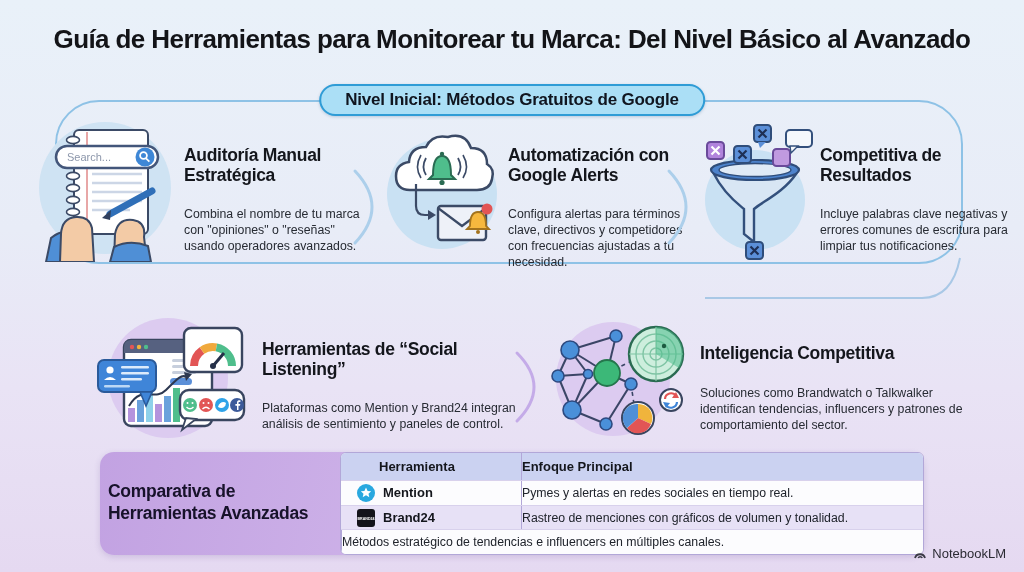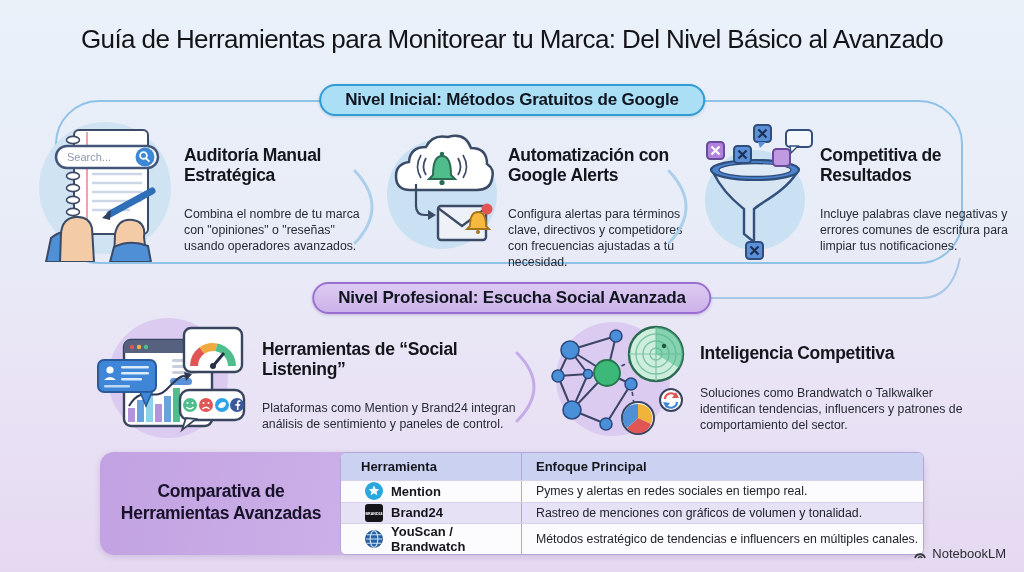--- a/index.html
+++ b/index.html
@@ -4,21 +4,21 @@
 <style>
   * { margin:0; padding:0; box-sizing:border-box; }
   html,body { width:1024px; height:572px; }
   body { font-family:"Liberation Sans", sans-serif; }
   .canvas {
     position:relative; width:1024px; height:572px; overflow:hidden;
     background:linear-gradient(180deg,#e9f1f9 0%, #e8ecf7 40%, #e9e3f5 68%, #e5d9f1 100%);
   }
   .page-title {
     position:absolute; top:24px; left:0; width:100%; text-align:center;
-    font-size:26px; font-weight:400; letter-spacing:-0.6px; color:#131418;
+    font-size:26px; font-weight:700; letter-spacing:-0.6px; color:#131418;
   }
   .s1-frame {
     position:absolute; left:55px; top:100px; width:908px; height:164px;
     border:2px solid #8ec2e6; border-radius:44px; z-index:1;
   }
   .badge {
     position:absolute; left:50%; transform:translateX(-50%);
     padding:4px 24px; border-radius:20px; font-size:17px; font-weight:700;
     letter-spacing:-0.2px; color:#10151f; white-space:nowrap; z-index:3;
   }
@@ -29,34 +29,34 @@
   .txt { position:absolute; z-index:2; }
   .item-title { font-size:17.5px; font-weight:700; line-height:1.12; letter-spacing:-0.3px; color:#14161c; }
   .item-desc  { margin-top:22px; font-size:12.3px; line-height:1.3; color:#272b33; }
   .chev { position:absolute; z-index:2; }
   .cmp-panel {
     position:absolute; left:100px; top:452px; width:824px; height:103px; border-radius:14px;
     background:linear-gradient(100deg,#c2a2e2 0%, #cfb4e9 42%, #e3d4f4 100%);
     box-shadow:0 2px 6px rgba(90,60,140,.18); z-index:2;
   }
   .cmp-label {
-    position:absolute; left:108px; top:481px; width:226px; text-align:center;
+    position:absolute; left:108px; top:481px; width:226px; text-align:left;
     font-size:17.5px; font-weight:700; line-height:1.25; letter-spacing:-0.3px; color:#17122a; z-index:3;
   }
   .cmp-table {
     position:absolute; left:340px; top:452px; width:584px; height:103px;
     background:#fcfcfe; border:1.5px solid #b2a7d8; border-radius:6px; overflow:hidden;
     display:flex; flex-direction:column; z-index:3;
   }
   .tbl-header { display:flex; height:27px; background:#cbd2f1; font-size:13px; font-weight:700; color:#14161c; align-items:center; }
   .tbl-row { flex:1; display:flex; align-items:center; font-size:12.3px; color:#20242c; border-top:1px solid #d8d1ec; background:#fcfcfe; }
   .tbl-row.alt { background:#e7e1f6; }
-  .col-tool { width:180px; display:flex; align-items:center; gap:8px; padding-left:24px; font-size:13px; font-weight:700; color:#14161c; }
-  .hdr-tool { width:180px; padding-left:20px; }
-  .col-focus { flex:1; padding-left:14px; border-left:1.5px solid #b2a7d8; align-self:stretch; display:flex; align-items:center; }
+  .col-tool { width:180px; display:flex; align-items:center; gap:8px; padding-left:16px; font-size:13px; font-weight:700; color:#14161c; }
+  .hdr-tool { width:180px; padding-left:38px; }
+  .col-focus { flex:1; border-left:1.5px solid #b2a7d8; align-self:stretch; display:flex; align-items:center; }
   .logo-chip { width:18px; height:18px; flex:0 0 18px; }
   .watermark { position:absolute; right:18px; top:546px; display:flex; align-items:center; gap:5px; font-size:13px; font-weight:500; color:#2b2b33; z-index:4; }
 </style>
 </head>
 <body>
 
 <div class="canvas">
 
   <div class="page-title">Guía de Herramientas para Monitorear tu Marca: Del Nivel Básico al Avanzado</div>
 
@@ -172,21 +172,20 @@
         <path d="M56.5,126.5 l8,8 M64.5,126.5 l-8,8" stroke="#1e2f55" stroke-width="2.2" fill="none"></path>
       </g>
     </svg>
   </div>
 
   <div class="txt" style="left:820px; top:146px; width:190px;">
     <div class="item-title">Competitiva de Resultados</div>
     <div class="item-desc">Incluye palabras clave negativas y errores comunes de escritura para limpiar tus notificaciones.</div>
   </div>
 
-  <div class="badge badge-purple">Nivel Profesional: Escucha Social Avanzada</div>
 
   <div class="ill" style="left:84px; top:314px;">
     <svg width="168" height="128" viewBox="0 0 168 128">
       <circle cx="84" cy="64" r="60" fill="#dccbf0"></circle>
       <g>
         <rect x="40" y="26" width="88" height="86" rx="7" fill="#ffffff" stroke="#39455f" stroke-width="2.4"></rect>
         <path d="M40,33 q0,-7 7,-7 h74 q7,0 7,7 v6 h-88 z" fill="#566180"></path>
         <circle cx="48" cy="33" r="2.2" fill="#e25555"></circle>
           <circle cx="55" cy="33" r="2.2" fill="#f0b43c"></circle>
           <circle cx="62" cy="33" r="2.2" fill="#4fbe8c"></circle>
@@ -341,31 +340,20 @@
       <div class="col-tool">
         <svg class="logo-chip" viewBox="0 0 18 18">
           <rect x="0" y="0" width="18" height="18" rx="3" fill="#14141a"></rect>
           <text x="9" y="10.8" font-size="3.6" font-weight="bold" fill="#ffffff" text-anchor="middle">BRAND24</text>
         </svg>
         <span>Brand24</span>
       </div>
       <div class="col-focus">Rastreo de menciones con gráficos de volumen y tonalidad.</div>
     </div>
     <div class="tbl-row">
-      <div class="col-tool">
-        <svg class="logo-chip" viewBox="0 0 18 18">
-          <circle cx="9" cy="9" r="8.4" fill="#2563a8"></circle>
-          <circle cx="9" cy="9" r="8.4" fill="none" stroke="#164a85" stroke-width="1"></circle>
-          <ellipse cx="9" cy="9" rx="3.8" ry="8.4" fill="none" stroke="#cfe2f5" stroke-width="1.1"></ellipse>
-          <line x1="0.8" y1="9" x2="17.2" y2="9" stroke="#cfe2f5" stroke-width="1.1"></line>
-          <line x1="1.8" y1="4.8" x2="16.2" y2="4.8" stroke="#cfe2f5" stroke-width="1.1"></line>
-          <line x1="1.8" y1="13.2" x2="16.2" y2="13.2" stroke="#cfe2f5" stroke-width="1.1"></line>
-        </svg>
-        <span>YouScan / Brandwatch</span>
-      </div>
       <div class="col-focus">Métodos estratégico de tendencias e influencers en múltiples canales.</div>
     </div>
   </div>
 
   <div class="watermark">
     <svg width="14" height="12" viewBox="0 0 14 12">
       <path d="M2,10 A5.2,5.2 0 0 1 12,10" fill="none" stroke="#3a3a45" stroke-width="1.8"></path>
       <path d="M5.2,10 A2.2,2.2 0 0 1 9.2,10" fill="none" stroke="#3a3a45" stroke-width="1.6"></path>
     </svg>
     <span>NotebookLM</span>

